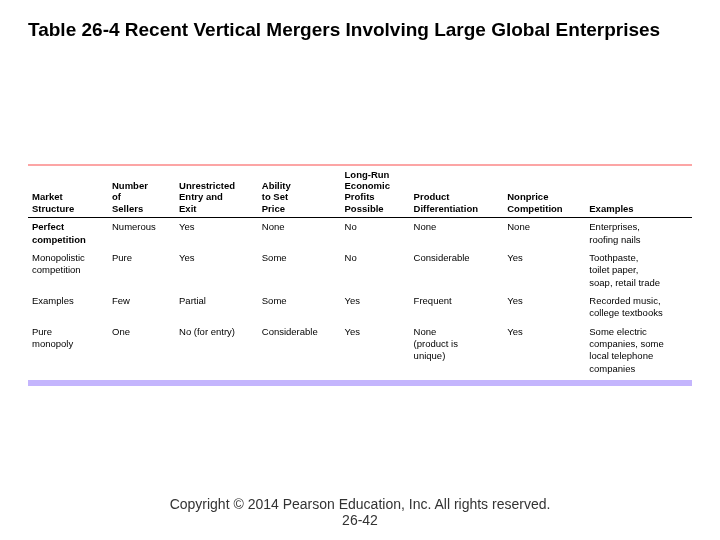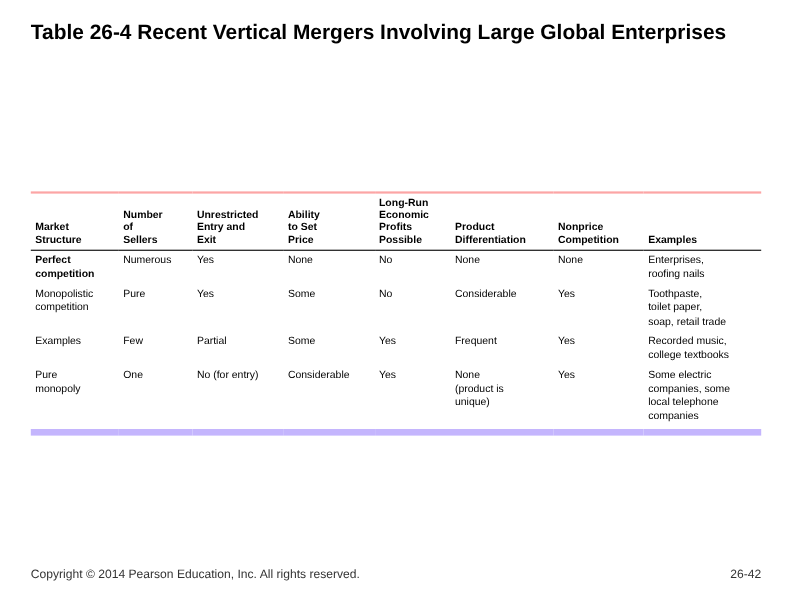--- a/index.html
+++ b/index.html
@@ -54,22 +54,23 @@
     }
     tbody tr:last-child td {
       border-bottom: 6px solid #c4b5fd;
       padding-bottom: 5px;
     }
     .footer {
       display: flex;
       justify-content: space-between;
       align-items: center;
       margin-top: 10px;
-      font-size: 11px;
+      font-size: 14px;
       color: #333;
+      flex-direction: column;
     }
   </style>
 </head>
 <body>
 
 <div class="page">
   <div class="title">Table 26-4  Recent Vertical Mergers Involving Large Global Enterprises</div>
 
   <div class="table-wrap">
     <table>

